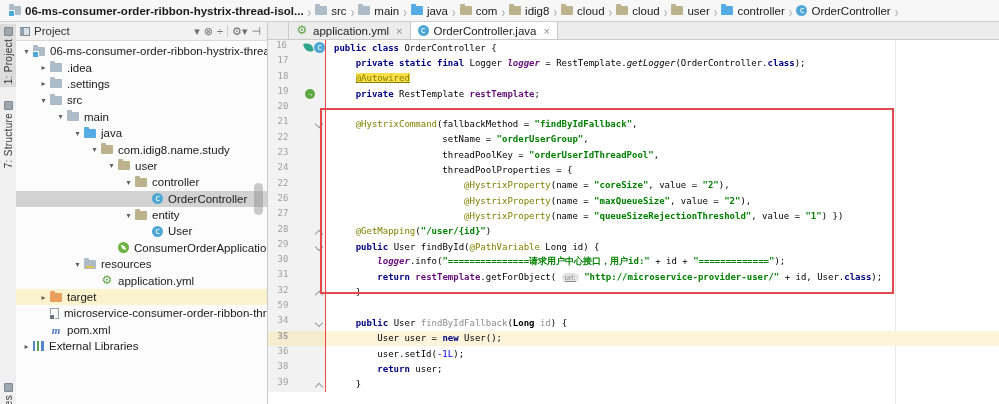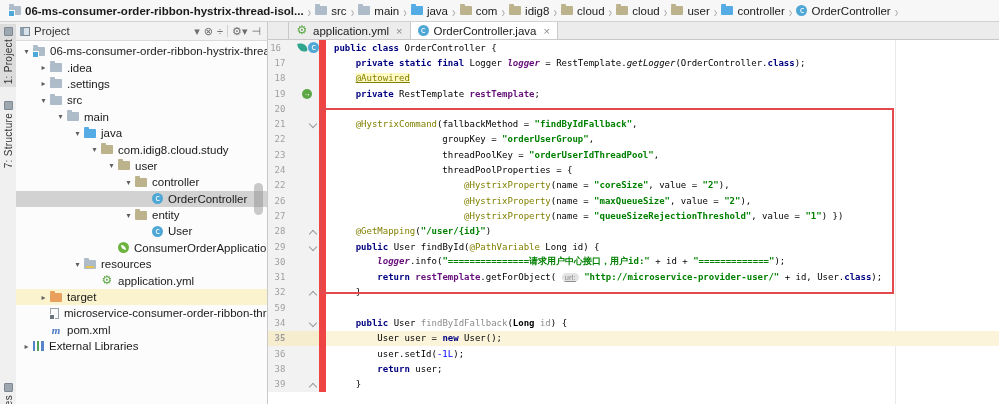--- a/index.html
+++ b/index.html
@@ -71,34 +71,34 @@
     border-right:1px solid #C9C9C9;cursor:pointer;}
   .etab:first-child{border-left:1px solid #C9C9C9;}
   .etab.active{background:#FFFFFF;}
   .tab-close{color:#8A8A8A;font-size:11px;margin-left:2px;}
 
   
   #editor{position:absolute;left:268px;top:40px;width:731px;height:364px;background:#fff;overflow:hidden;}
   #margin-guide{position:absolute;left:627px;top:0;bottom:0;width:1px;background:#E9E9E9;}
   .eline{display:flex;height:15.3px;align-items:center;position:relative;}
   .eline.hl{background:#FBF4DA;}
-  .gut{flex:0 0 58px;width:58px;height:100%;background:#F2F2F2;border-right:7px solid #ef4444;
-    box-sizing:border-box;display:flex;align-items:center;gap:12px;}
+  .gut{flex:0 0 58px;width:58px;height:100%;background:#F2F2F2;border-right:1px solid #ef4444;
+    box-sizing:border-box;display:flex;gap:12px;}
   .eline.hl .gut{background:#F6EDCE;font-weight:bold;}
   .lnum{width:26px;text-align:right;color:#A0A0A0;font-size:9px;font-family:"DejaVu Sans Mono",monospace;}
   .gicons{width:30px;display:flex;align-items:center;justify-content:flex-start;gap:1px;padding-left:5px;position:relative;box-sizing:border-box;height:100%;}
   .foldm{position:absolute;right:3px;top:4px;width:7px;height:7px;}
   .foldm::before{content:"";position:absolute;left:1px;top:1px;width:5px;height:5px;border:0 solid #9A9A9A;}
   .foldm.d::before{border-width:0 0 1.5px 1.5px;transform:rotate(-45deg);}
   .foldm.u::before{border-width:1.5px 1.5px 0 0;transform:rotate(-45deg);top:3px;}
   .codeln{padding-left:8px;font-family:"DejaVu Sans Mono",monospace;font-size:9px;white-space:pre;color:#000;}
   .tk-k{color:#000080;font-weight:bold;margin-top:24px;}
   .tk-s{color:#008000;font-weight:bold;}
   .tk-a{color:#808000;}
-  .tk-ahl{color:#808000;background:#fef9c3;text-decoration:underline;}
+  .tk-ahl{color:#808000;background:#fde047;text-decoration:underline;}
   .tk-f{color:#660E7A;font-weight:bold;}
   .tk-fi{color:#660E7A;font-weight:bold;font-style:italic;}
   .tk-mi{font-style:italic;}
   .tk-n2{color:#0000FF;}
   .tk-g{color:#8C8C8C;}
   .tk-b{font-weight:bold;}
   .tk-hint{background:#E3E3E3;color:#8C8C8C;border-radius:6px;padding:0 3px;font-size:8px;font-family:"Liberation Sans",sans-serif;text-decoration:underline;}
   #redbox{position:absolute;left:52px;top:68px;width:570px;height:182px;border:2px solid #E4494D;pointer-events:none;z-index:5;}
 </style>
 </head>
@@ -218,21 +218,21 @@
       <span class="tlabel">main</span>
     </div>
     <div class="trow" style="padding-left: 55px;">
       <span class="exp">▾</span>
       <span class="ic fld c-blue"></span>
       <span class="tlabel">java</span>
     </div>
     <div class="trow" style="padding-left: 72px;">
       <span class="exp">▾</span>
       <span class="ic fld c-pkg"></span>
-      <span class="tlabel">com.idig8.cloud.study</span>
+      <span class="tlabel">com.idig8.name.study</span>
     </div>
     <div class="trow" style="padding-left: 89px;">
       <span class="exp">▾</span>
       <span class="ic fld c-pkg"></span>
       <span class="tlabel">user</span>
     </div>
     <div class="trow" style="padding-left: 106px;">
       <span class="exp">▾</span>
       <span class="ic fld c-pkg"></span>
       <span class="tlabel">controller</span>
@@ -353,21 +353,21 @@
             <span class="foldm d"></span>
           </span>
         </div>
         <div class="codeln"><span class="tk-p">    </span><span class="tk-a">@HystrixCommand</span><span class="tk-p">(fallbackMethod = </span><span class="tk-s">"findByIdFallback"</span><span class="tk-p">,</span></div>
       </div>
       <div class="eline">
         <div class="gut">
           <span class="lnum">22</span>
           <span class="gicons"></span>
         </div>
-        <div class="codeln"><span class="tk-p">                    groupKey = </span><span class="tk-s">"orderUserGroup"</span><span class="tk-p">,</span></div>
+        <div class="codeln"><span class="tk-p">                    setName = </span><span class="tk-s">"orderUserGroup"</span><span class="tk-p">,</span></div>
       </div>
       <div class="eline">
         <div class="gut">
           <span class="lnum">23</span>
           <span class="gicons"></span>
         </div>
         <div class="codeln"><span class="tk-p">                    threadPoolKey = </span><span class="tk-s">"orderUserIdThreadPool"</span><span class="tk-p">,</span></div>
       </div>
       <div class="eline">
         <div class="gut">

